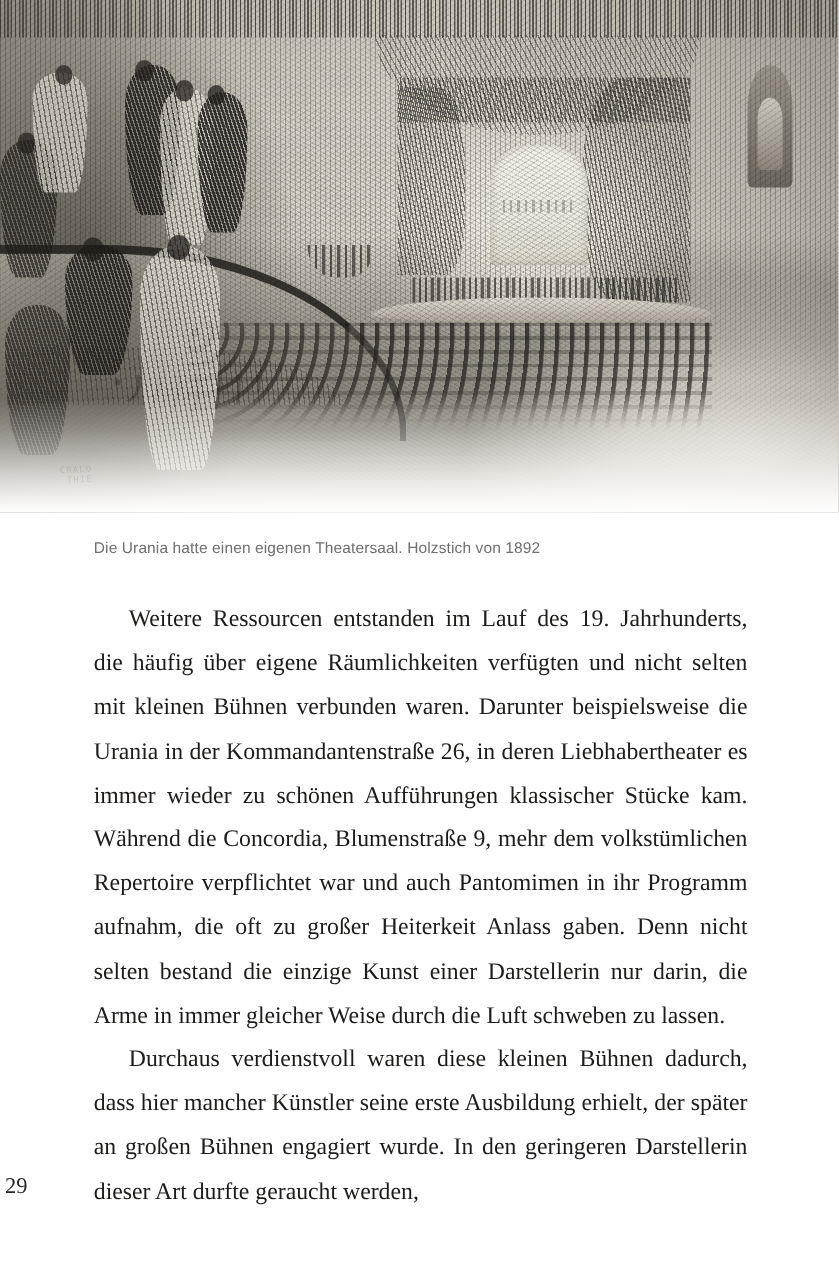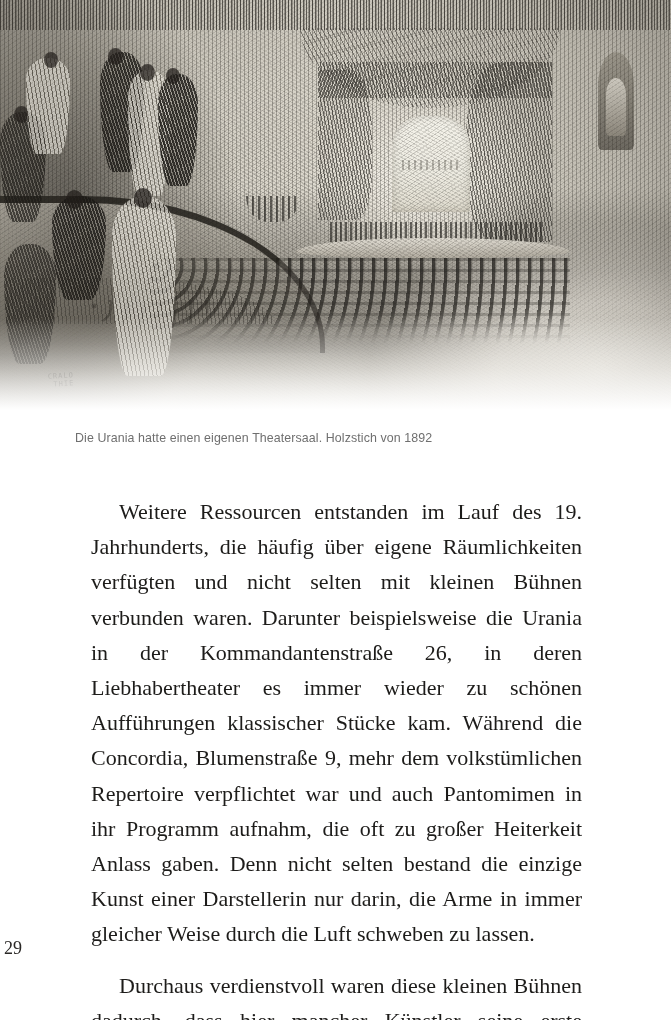--- a/index.html
+++ b/index.html
@@ -307,25 +307,25 @@
   }
 
   
   .body {
     position: absolute;
     left: 75px;
     top: 478px;
     width: 523px;
   }
   .para {
-    margin: 16px;
+    margin: 0;
     text-indent: 28px;
     text-align: justify;
     font-family: "Liberation Serif", serif;
-    font-size: 22px;
+    font-size: 19px;
     line-height: 35.2px;
     color: #1d1c1a;
     hyphens: manual;
   }
 
   
   .folio {
     position: absolute;
     left: 4px;
     top: 938px;
@@ -400,16 +400,16 @@
 
     <div class="plate-vignette"></div>
     <div class="plate-fade"></div>
   </div>
 </div>
 
 <div class="caption">Die Urania hatte einen eigenen Theatersaal. Holzstich von 1892</div>
 
 <div class="body">
   <p class="para">Weitere Ressourcen entstanden im Lauf des 19. Jahrhunderts, die häufig über eigene Räumlichkeiten verfügten und nicht selten mit kleinen Bühnen verbunden waren. Darunter beispielsweise die Urania in der Kommandantenstraße 26, in deren Liebhabertheater es immer wieder zu schönen Aufführungen klassischer Stücke kam. Während die Concordia, Blumenstraße 9, mehr dem volkstümlichen Repertoire verpflichtet war und auch Pantomimen in ihr Programm aufnahm, die oft zu großer Heiterkeit Anlass gaben. Denn nicht selten bestand die einzige Kunst einer Darstellerin nur darin, die Arme in immer gleicher Weise durch die Luft schweben zu lassen.</p>
-  <p class="para">Durchaus verdienstvoll waren diese kleinen Bühnen dadurch, dass hier mancher Künstler seine erste Ausbildung erhielt, der später an großen Bühnen engagiert wurde. In den geringeren Einrichtungen dieser Art durfte geraucht werden,</p>
+  <p class="para">Durchaus verdienstvoll waren diese kleinen Bühnen dadurch, dass hier mancher Künstler seine erste Ausbildung erhielt, der später an großen Bühnen engagiert wurde. In den geringeren Darstellerin dieser Art durfte geraucht werden,</p>
 </div>
 
 <div class="folio">29</div>
 
 </body></html>

